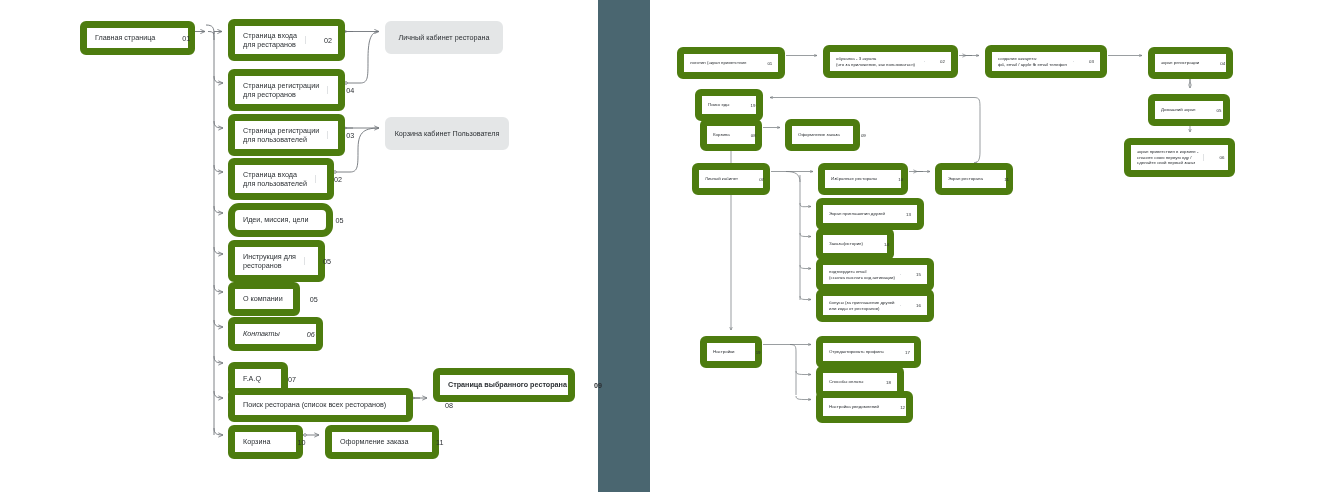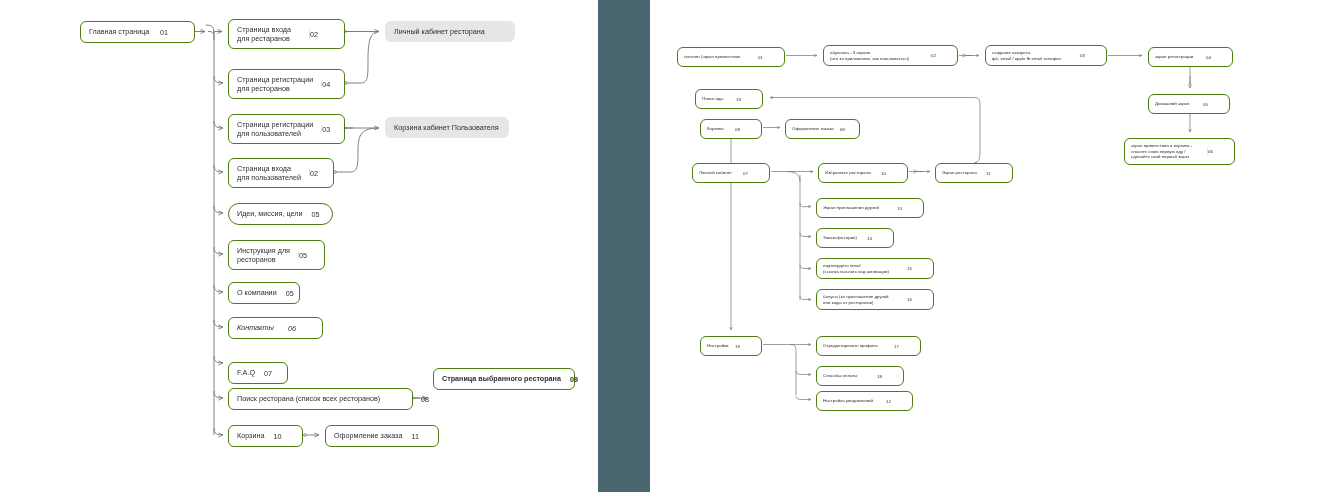--- a/index.html
+++ b/index.html
@@ -15,32 +15,32 @@
   #canvas-left  { left: 0;   width: 598px; }
   #canvas-right { left: 650px; width: 690px; }
 
   .edges { position: absolute; inset: 0; width: 100%; height: 100%;
            pointer-events: none; overflow: visible; }
 
   .node {
     position: absolute;
     display: flex; align-items: center;
     background: #ffffff;
-    border: 1px solid #4d7c0f;
+    border: 7px solid #4d7c0f;
     border-radius: 6px;
     color: #2b2f33;
     white-space: nowrap;
   }
   .node.shaded { background: #e4e6e7; border-color: #e4e6e7; }
   .node .label { flex: 1 1 auto; line-height: 1.28; }
   .node .sep {
     flex: 0 0 auto; width: 1px; align-self: stretch;
     background: #e0e2e4; margin: 5px 0 5px 8px;
   }
-  .node .num { flex: 0 0 auto; text-align: left; color: #2b2f33; }
+  .node .num { flex: 0 0 auto; text-align: right; color: #2b2f33; }
 
   
   #canvas-left .node { padding: 5px 8px; font-size: 7.2px; }
   #canvas-left .node .num { width: 26px; }
   #canvas-left .node.shaded { justify-content: center; }
 
   
   #canvas-right .node { padding: 4px 6px; font-size: 4.4px; }
   #canvas-right .node .num { width: 20px; }
   #canvas-right .node .sep { margin-left: 5px; }
@@ -105,21 +105,21 @@
         <div class="node" style="left: 80px; top: 21px; width: 115px; min-height: 21px;">
           <span class="label">Главная страница</span>
           <span class="sep"></span>
           <span class="num">01</span>
         </div>
         <div class="node" style="left: 228px; top: 19px; width: 117px; min-height: 28px;">
           <span class="label">Страница входа<br>для рестаранов</span>
           <span class="sep"></span>
           <span class="num">02</span>
         </div>
-        <div class="node shaded" style="left: 385px; top: 21px; width: 130px; min-height: 20px;">
+        <div class="node shaded" style="left: 385px; top: 21px; width: 118px; min-height: 20px;">
           <span class="label">Личный кабинет ресторана</span>
         </div>
         <div class="node" style="left: 228px; top: 69px; width: 117px; min-height: 28px;">
           <span class="label">Страница регистрации<br>для ресторанов</span>
           <span class="sep"></span>
           <span class="num">04</span>
         </div>
         <div class="node" style="left: 228px; top: 114px; width: 117px; min-height: 28px;">
           <span class="label">Страница регистрации<br>для пользователей</span>
           <span class="sep"></span>

